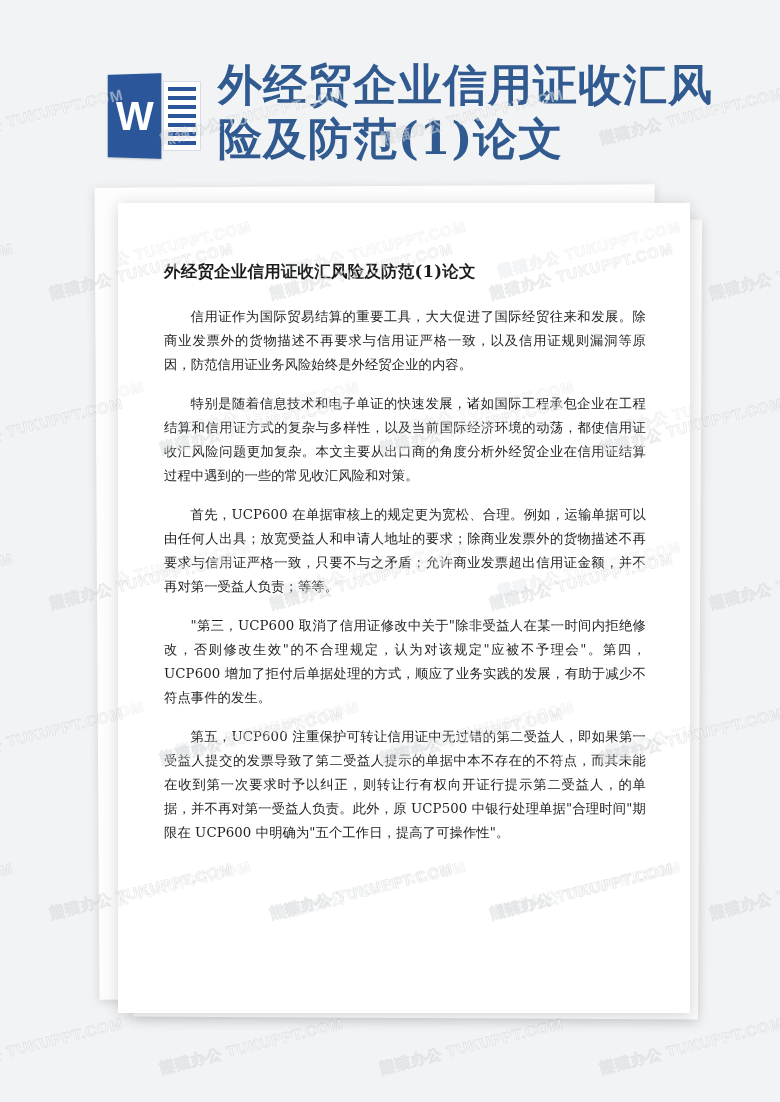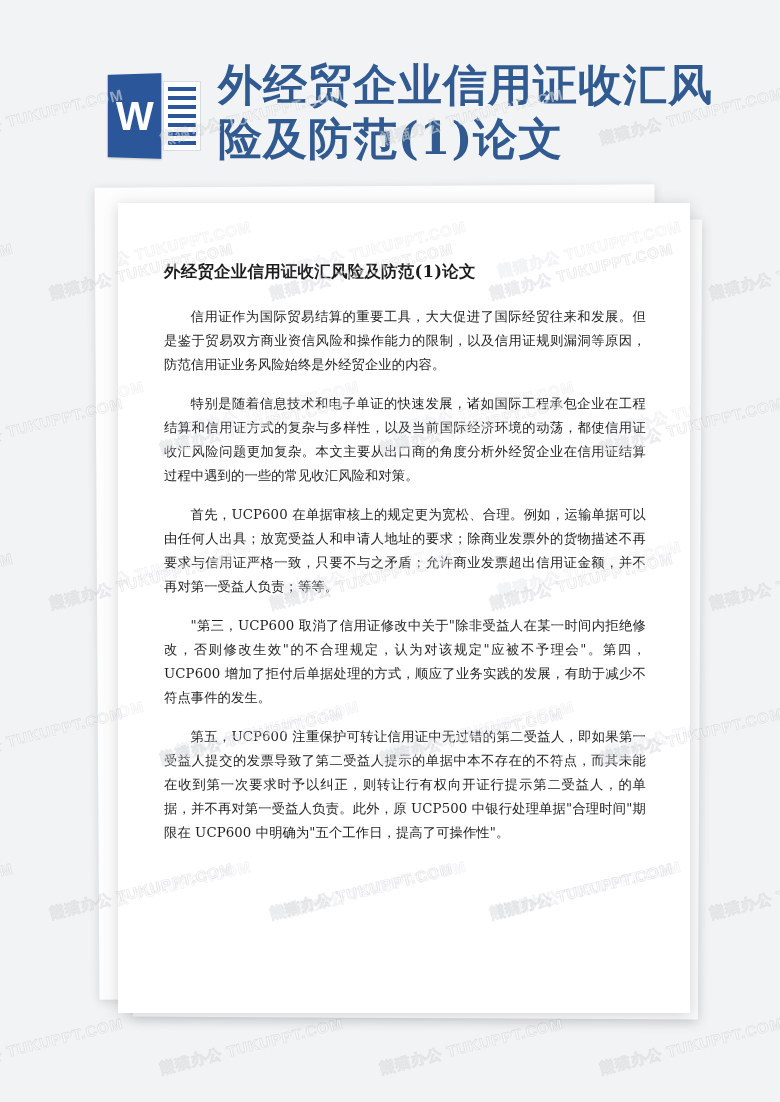--- a/index.html
+++ b/index.html
@@ -208,21 +208,21 @@
   <div class="doc-title">外经贸企业信用证收汇风险及防范(1)论文</div>
 </div>
 
 <div class="paper-stack paper-back-left"></div>
 <div class="paper-stack paper-back-right"></div>
 
 <div class="page">
   <div class="page-inner">
     <h1 class="page-heading">外经贸企业信用证收汇风险及防范(1)论文</h1>
     <div id="paragraph-container">
-        <p class="para">信用证作为国际贸易结算的重要工具，大大促进了国际经贸往来和发展。但是鉴于贸易双方商业资信风险和操作能力的限制，以及信用证规则漏洞等原因，防范信用证业务风险始终是外经贸企业的内容。</p>
+        <p class="para">信用证作为国际贸易结算的重要工具，大大促进了国际经贸往来和发展。除商业发票外的货物描述不再要求与信用证严格一致，以及信用证规则漏洞等原因，防范信用证业务风险始终是外经贸企业的内容。</p>
         <p class="para">特别是随着信息技术和电子单证的快速发展，诸如国际工程承包企业在工程结算和信用证方式的复杂与多样性，以及当前国际经济环境的动荡，都使信用证收汇风险问题更加复杂。本文主要从出口商的角度分析外经贸企业在信用证结算过程中遇到的一些的常见收汇风险和对策。</p>
         <p class="para">首先，UCP600 在单据审核上的规定更为宽松、合理。例如，运输单据可以由任何人出具；放宽受益人和申请人地址的要求；除商业发票外的货物描述不再要求与信用证严格一致，只要不与之矛盾；允许商业发票超出信用证金额，并不再对第一受益人负责；等等。</p>
         <p class="para">"第三，UCP600 取消了信用证修改中关于"除非受益人在某一时间内拒绝修改，否则修改生效"的不合理规定，认为对该规定"应被不予理会"。第四，UCP600 增加了拒付后单据处理的方式，顺应了业务实践的发展，有助于减少不符点事件的发生。</p>
         <p class="para">第五，UCP600 注重保护可转让信用证中无过错的第二受益人，即如果第一受益人提交的发票导致了第二受益人提示的单据中本不存在的不符点，而其未能在收到第一次要求时予以纠正，则转让行有权向开证行提示第二受益人，的单据，并不再对第一受益人负责。此外，原 UCP500 中银行处理单据"合理时间"期限在 UCP600 中明确为"五个工作日，提高了可操作性"。</p>
       </div>
   </div>
   <div class="page-wm" id="page-watermark-layer">
       <span class="wm" style="left: -50px; top: 60px;">熊猫办公 TUKUPPT.COM</span>
       <span class="wm" style="left: 165px; top: 60px;">熊猫办公 TUKUPPT.COM</span>
       <span class="wm" style="left: 380px; top: 60px;">熊猫办公 TUKUPPT.COM</span>

